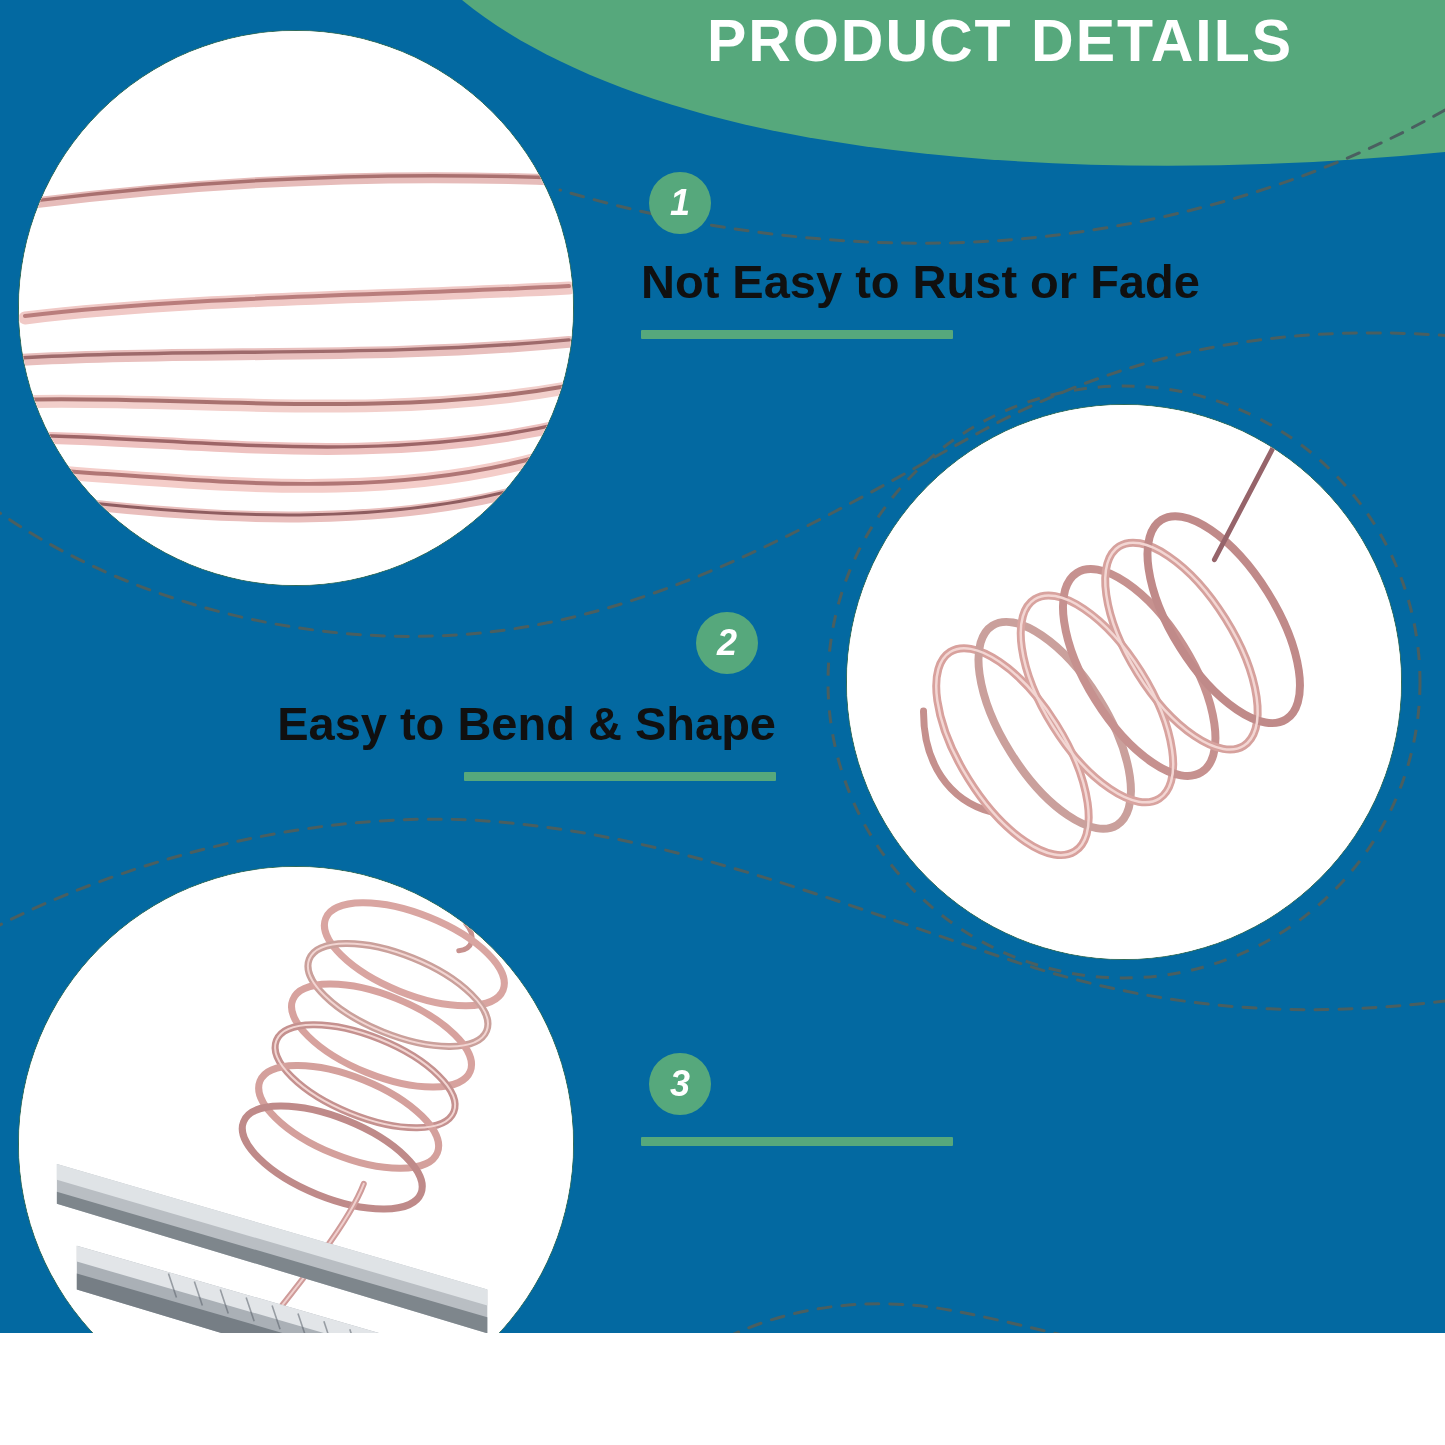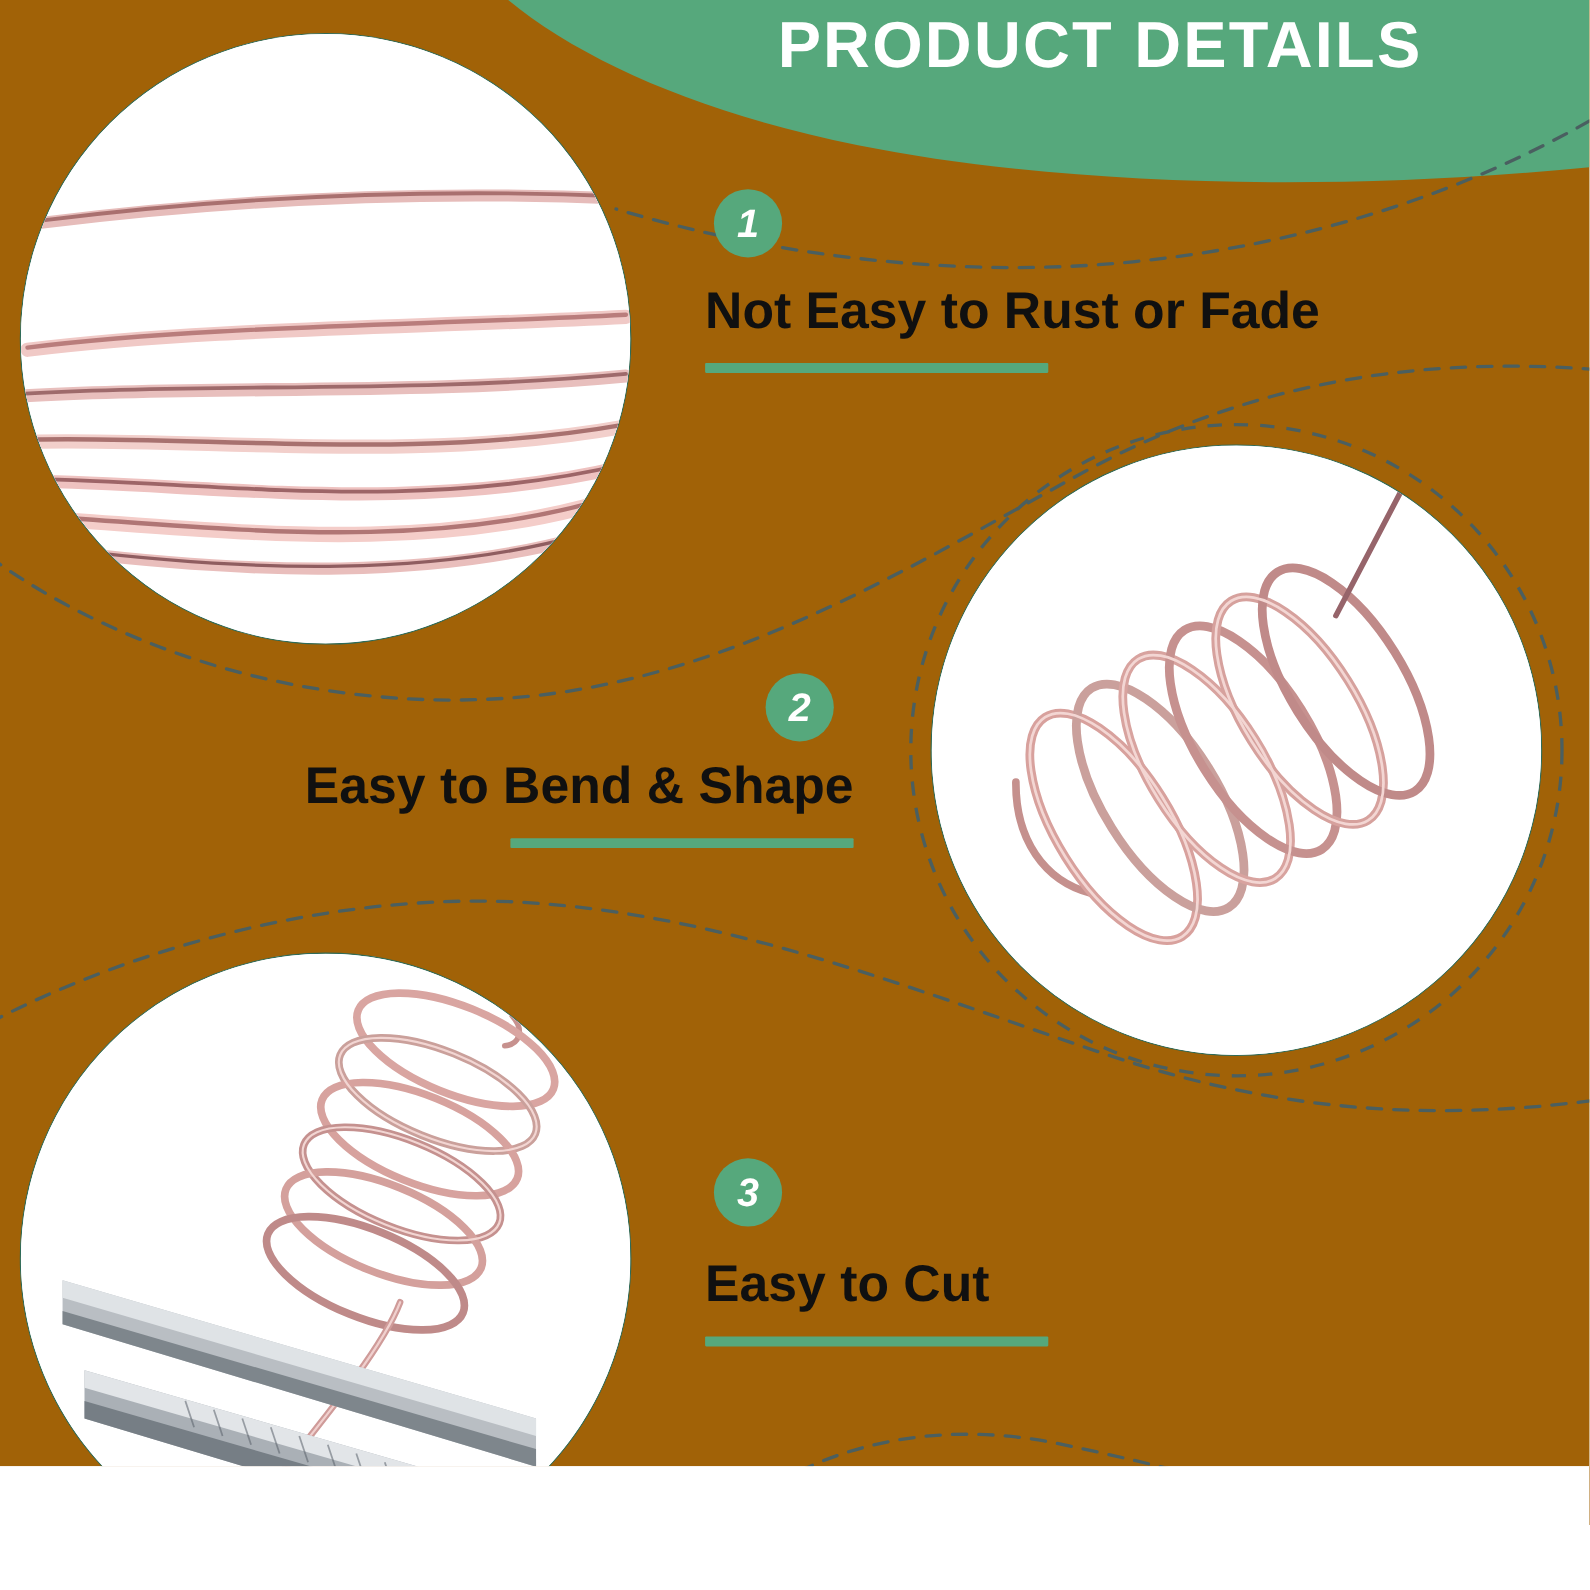--- a/index.html
+++ b/index.html
@@ -8,21 +8,21 @@
     padding: 0;
     background: #ffffff;
   }
   body {
     font-family: "Liberation Sans", sans-serif;
   }
   #poster {
     position: relative;
     width: 1445px;
     height: 1333px;
-    background: #a16207;
+    background: #0369a1;
     overflow: hidden;
   }
   #bg-svg {
     position: absolute;
     left: 0;
     top: 0;
     width: 1445px;
     height: 1445px;
     pointer-events: none;
   }
@@ -77,21 +77,21 @@
 
   
   #feature-1 { left: 641px; top: 172px; text-align: left; }
   #feature-1 .badge { margin-left: 8px; }
   #feature-1 .feature-title { margin-top: 22px; }
   #feature-1 .rule { width: 312px; margin-top: 22px; }
 
   
   #feature-2 { left: 236px; top: 612px; width: 540px; text-align: right; }
   #feature-2 .badge { margin-left: auto; margin-right: 18px; }
-  #feature-2 .feature-title { margin-top: 14px; }
+  #feature-2 .feature-title { margin-top: 24px; }
   #feature-2 .rule { width: 312px; margin-top: 22px; margin-left: auto; }
 
   
   #feature-3 { left: 641px; top: 1053px; text-align: left; }
   #feature-3 .badge { margin-left: 8px; }
   #feature-3 .feature-title { margin-top: 26px; }
   #feature-3 .rule { width: 312px; margin-top: 22px; }
 
   
   .photo {
@@ -246,17 +246,16 @@
   </div>
 
   <div class="feature" id="feature-2">
     <div class="badge">2</div>
     <div class="feature-title">Easy to Bend &amp; Shape</div>
     <div class="rule"></div>
   </div>
 
   <div class="feature" id="feature-3">
     <div class="badge">3</div>
-    <div class="feature-title">Easy to Cut</div>
     <div class="rule"></div>
   </div>
 
 </div>
 
 </body></html>

